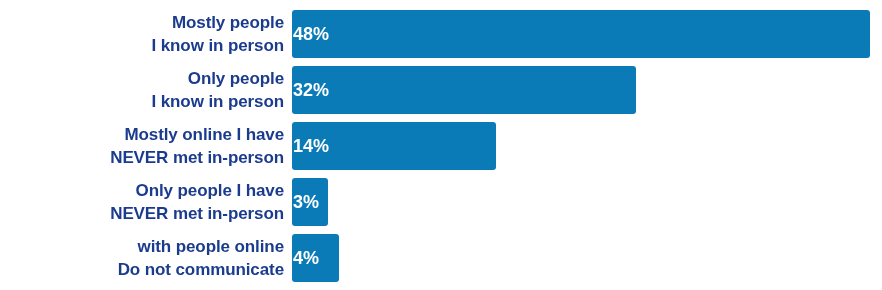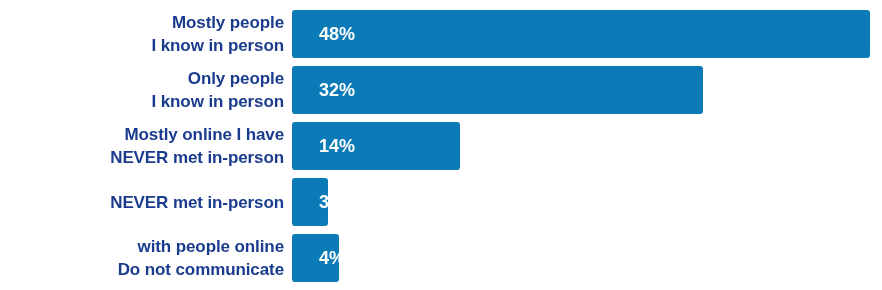--- a/index.html
+++ b/index.html
@@ -48,21 +48,21 @@
     flex: 1 1 auto;
     display: flex;
     align-items: stretch;
   }
   .bar {
     background: #0b7bb8;
     border-radius: 3px;
     display: flex;
     align-items: center;
     box-sizing: border-box;
-    padding-left: 27px;
+    padding-left: 1px;
   }
   .bar-value {
     color: #ffffff;
     font-size: 18px;
     font-weight: bold;
     letter-spacing: 0px;
     white-space: nowrap;
   }
 </style>
 </head>
@@ -81,40 +81,41 @@
       </div>
     </div>
   </div>
 
   <div class="bar-row">
     <div class="cat-label">
       <span>Only people</span>
       <span>I know in person</span>
     </div>
     <div class="bar-wrap">
-      <div class="bar" style="width: 411px;">
+      <div class="bar" style="width: 344px;">
         <span class="bar-value">32%</span>
       </div>
     </div>
   </div>
 
   <div class="bar-row">
     <div class="cat-label">
       <span>Mostly online I have</span>
       <span>NEVER met in-person</span>
     </div>
     <div class="bar-wrap">
-      <div class="bar" style="width: 168px;">
+      <div class="bar" style="width: 204px;">
         <span class="bar-value">14%</span>
       </div>
     </div>
   </div>
 
   <div class="bar-row">
     <div class="cat-label">
+      <span>Only people I have</span>
       <span>NEVER met in-person</span>
     </div>
     <div class="bar-wrap">
       <div class="bar" style="width: 36px;">
         <span class="bar-value">3%</span>
       </div>
     </div>
   </div>
 
   <div class="bar-row">

